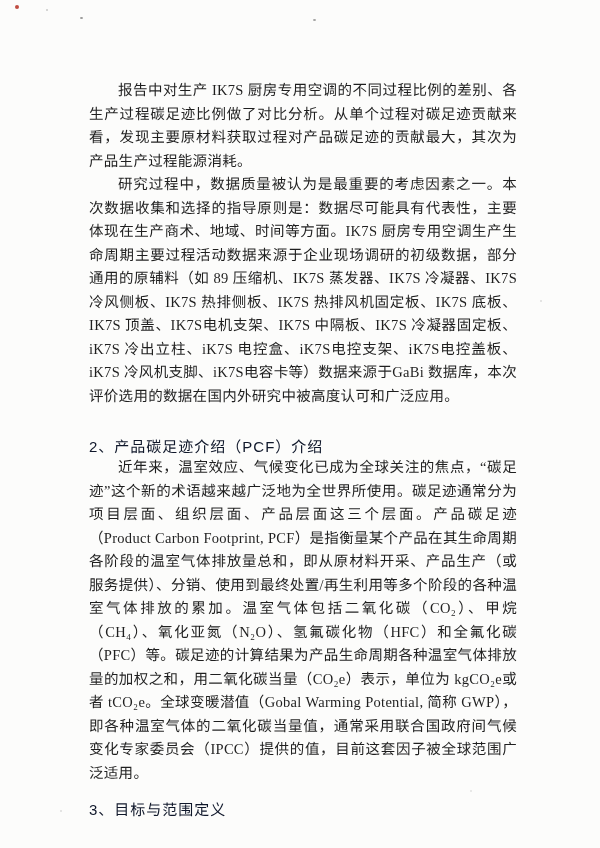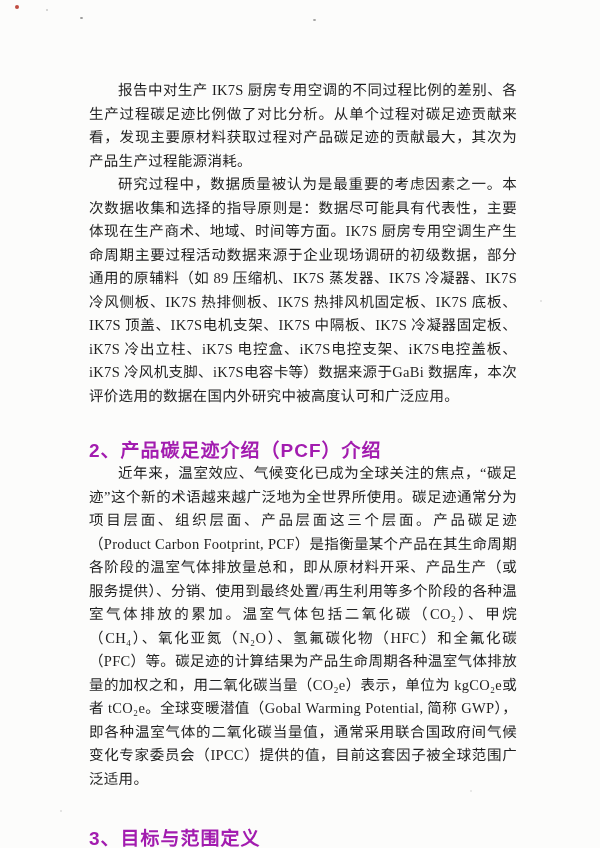--- a/index.html
+++ b/index.html
@@ -28,27 +28,27 @@
     font-size: 14.5px;
     line-height: 23.5px;
     color: #1f1f1f;
     text-align: justify;
     text-indent: 2em;
     letter-spacing: 0.3px;
   }
   h2.section-heading {
     margin: 27px 0 0 0;
     font-family: "Liberation Sans", "DejaVu Sans", sans-serif;
-    font-size: 19px;
-    font-weight: 700;
-    color: #a21caf;
+    font-size: 15px;
+    font-weight: 400;
+    color: #0f172a;
     letter-spacing: 1px;
   }
   h2.section-heading.second {
-    margin-top: 32px;
+    margin-top: 13px;
   }
   .after-heading {
     margin-top: 21px;
   }
   
   .speck {
     position: absolute;
     border-radius: 50%;
     pointer-events: none;
   }

